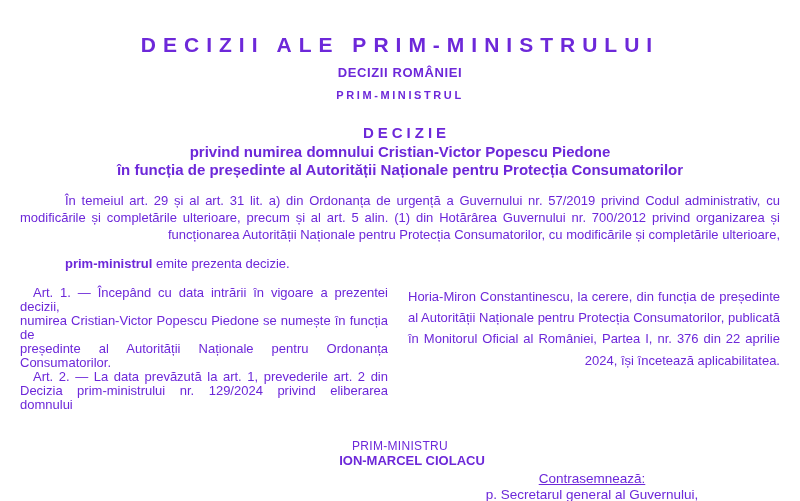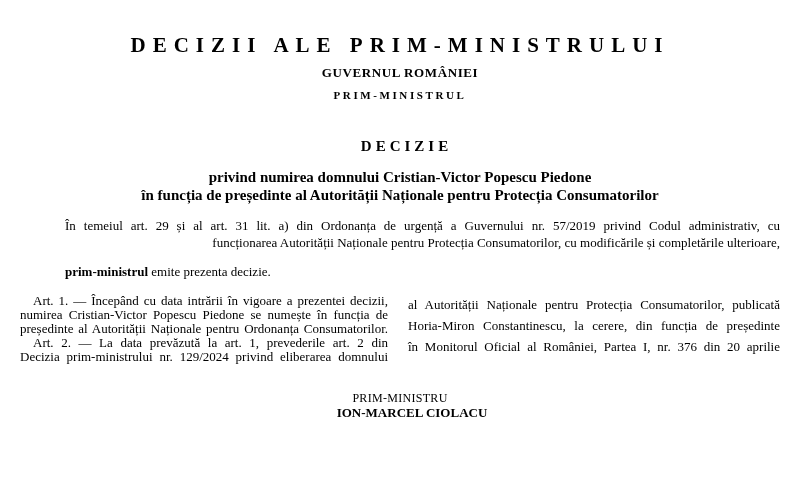--- a/index.html
+++ b/index.html
@@ -1,22 +1,22 @@
 <!DOCTYPE html>
 <html lang="ro"><head>
 <meta charset="utf-8">
 <style>
   html, body { margin: 0; padding: 0; background: #ffffff; }
   .page {
     position: relative;
     width: 800px;
     height: 501px;
     background: #ffffff;
-    color: #000000;
-    font-family: Liberation Serif, serif;
+    color: #6d28d9;
+    font-family: Liberation Sans, sans-serif;
     overflow: hidden;
   }
   .center { text-align: center; }
 
   .doc-title {
     padding-top: 34px;
     font-size: 21px;
     font-weight: bold;
     letter-spacing: 7px;
     line-height: 22px;
@@ -30,33 +30,33 @@
     line-height: 13px;
   }
   .pm-line {
     margin-top: 11px;
     font-size: 11px;
     font-weight: bold;
     letter-spacing: 2.6px;
     line-height: 11px;
   }
   .decizie-heading {
-    margin-top: 38px;
+    margin-top: 24px;
     font-size: 15px;
     font-weight: bold;
     letter-spacing: 4px;
     line-height: 15px;
     padding-left: 13px;
   }
   .subtitle {
     font-size: 15px;
     font-weight: bold;
     line-height: 18px;
   }
-  .subtitle-first { margin-top: 14px; }
+  .subtitle-first { margin-top: 3px; }
 
   .preamble {
     margin: 13px 20px 12px 20px;
     font-size: 13px;
     line-height: 17px;
   }
   .jline { text-align: justify; text-align-last: justify; }
   .lline { text-align: right; }
   .indent-lg { text-indent: 45px; }
   .indent-sm { text-indent: 13px; }
@@ -99,52 +99,59 @@
   }
   .cs-label { text-decoration: underline; }
 </style>
 </head>
 <body>
 
 <div class="page">
 
   <div class="doc-title center">DECIZII ALE PRIM-MINISTRULUI</div>
 
-  <div class="gov-line center">GUVERNUL ROMÂNIEI</div>
+  <div class="gov-line center">DECIZII ROMÂNIEI</div>
 
   <div class="pm-line center">PRIM-MINISTRUL</div>
 
   <div class="decizie-heading center">DECIZIE</div>
 
   <div class="subtitle subtitle-first center">privind numirea domnului Cristian-Victor Popescu Piedone</div>
 
   <div class="subtitle center">în funcția de președinte al Autorității Naționale pentru Protecția Consumatorilor</div>
 
   <div class="preamble">
     <div class="jline indent-lg">În temeiul art. 29 și al art. 31 lit. a) din Ordonanța de urgență a Guvernului nr. 57/2019 privind Codul administrativ, cu</div>
+    <div class="jline">modificările și completările ulterioare, precum și al art. 5 alin. (1) din Hotărârea Guvernului nr. 700/2012 privind organizarea și</div>
     <div class="lline">funcționarea Autorității Naționale pentru Protecția Consumatorilor, cu modificările și completările ulterioare,</div>
   </div>
 
   <div class="enactment">
     <span class="bold">prim-ministrul</span><span> emite prezenta decizie.</span>
   </div>
 
   <div class="columns">
     <div class="col-left">
       <div class="jline indent-sm">Art. 1. — Începând cu data intrării în vigoare a prezentei decizii,</div>
       <div class="jline">numirea Cristian-Victor Popescu Piedone se numește în funcția de</div>
       <div class="jline">președinte al Autorității Naționale pentru Ordonanța Consumatorilor.</div>
       <div class="jline indent-sm">Art. 2. — La data prevăzută la art. 1, prevederile art. 2 din</div>
       <div class="jline">Decizia prim-ministrului nr. 129/2024 privind eliberarea domnului</div>
     </div>
     <div class="col-right">
+      <div class="jline">Horia-Miron Constantinescu, la cerere, din funcția de președinte</div>
       <div class="jline">al Autorității Naționale pentru Protecția Consumatorilor, publicată</div>
-      <div class="jline">Horia-Miron Constantinescu, la cerere, din funcția de președinte</div>
-      <div class="jline">în Monitorul Oficial al României, Partea I, nr. 376 din 20 aprilie</div>
+      <div class="jline">în Monitorul Oficial al României, Partea I, nr. 376 din 22 aprilie</div>
+      <div class="lline">2024, își încetează aplicabilitatea.</div>
     </div>
   </div>
 
   <div class="sig-title center">PRIM-MINISTRU</div>
 
   <div class="sig-name center">ION-MARCEL CIOLACU</div>
 
+  <div class="countersign">
+    <div class="cs-label">Contrasemnează:</div>
+    <div>p. Secretarul general al Guvernului,</div>
+
+  </div>
 
 </div>
 
 </body></html>

